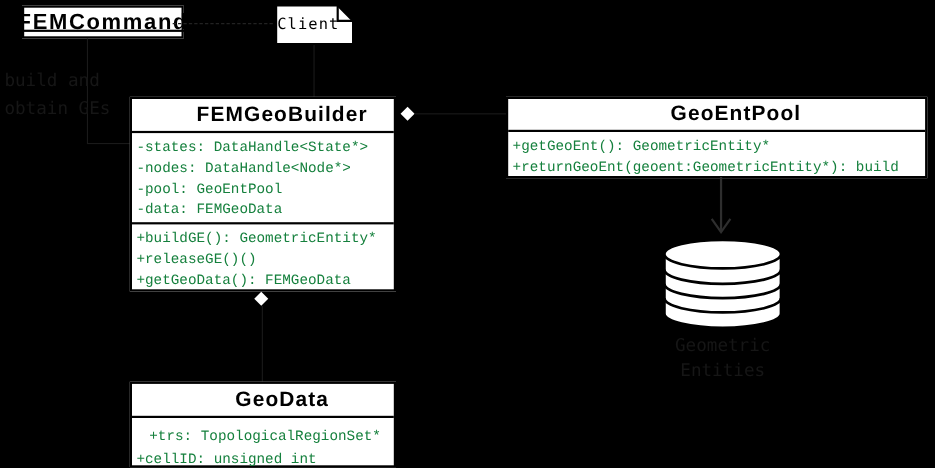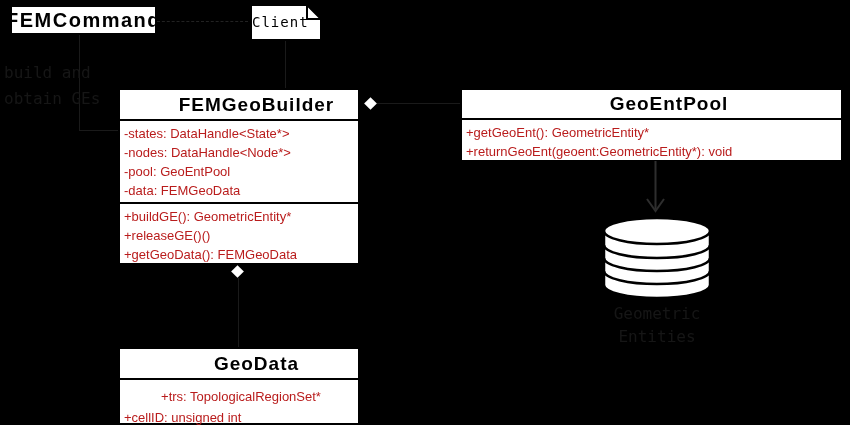--- a/index.html
+++ b/index.html
@@ -25,25 +25,25 @@
     letter-spacing:1px;
     padding:4px 0 3px 0;
     font-family:"Liberation Sans", sans-serif;
     margin-left:35px;
   }
   .uml-compartment{
     border-top:2px solid #000;
     padding:3px 0 2px 4px;
   }
   .uml-row{
-    font-family:Liberation Sans, sans-serif;
+    font-family:Liberation Mono, monospace;
     font-size:13px;
     line-height:19px;
     white-space:pre;
-    color:#b91c1c;
+    color:#15803d;
   }
   
   .label-box{
     position:absolute;
     background:#fff;
     border:2px solid #000;
     box-sizing:border-box;
     display:flex;align-items:center;justify-content:center;
     font-weight:bold;
     font-size:20px;
@@ -79,21 +79,21 @@
     line-height:26px;
     white-space:pre;
   }
   .faint-label.centered{text-align:center;line-height:23px;}
 </style>
 </head>
 <body>
 
 <div class="stage">
 
-  <div class="label-box" style="left:10px;top:5px;width:147px;height:30px;">
+  <div class="label-box" style="left:20px;top:5px;width:147px;height:30px;text-decoration:underline;">
     <span>FEMCommand</span>
   </div>
 
   <div class="dashed-line" style="left:157px;top:21px;width:91px;"></div>
 
   <div class="faint-line" style="left:79px;top:35px;width:1px;height:95px;"></div>
   <div class="faint-line" style="left:79px;top:130px;width:39px;height:1px;"></div>
 
   <div class="faint-label" style="left:4px;top:60px;"><span>build and</span><br><span>obtain GEs</span></div>
 
@@ -125,21 +125,21 @@
   <div class="diamond" style="left:366px;top:99px;"></div>
   <div class="faint-line" style="left:377px;top:103px;width:83px;height:1px;"></div>
 
   <div class="diamond" style="left:233px;top:267px;"></div>
   <div class="faint-line" style="left:238px;top:278px;width:1px;height:69px;"></div>
 
   <div class="uml-class" style="left:460px;top:88px;width:383px;height:74px;">
     <div class="uml-title" style="padding:3px 0 3px 0;text-align:center;">GeoEntPool</div>
     <div class="uml-compartment">
       <div class="uml-row">+getGeoEnt(): GeometricEntity*</div>
-      <div class="uml-row">+returnGeoEnt(geoent:GeometricEntity*): void</div>
+      <div class="uml-row">+returnGeoEnt(geoent:GeometricEntity*): build</div>
     </div>
   </div>
 
   <svg style="position:absolute;left:644px;top:161px;" width="23" height="54">
     <line x1="11.5" y1="0" x2="11.5" y2="48" stroke="#2e2e2e" stroke-width="2"></line>
     <polyline points="3,38 11.5,50 20,38" fill="none" stroke="#2e2e2e" stroke-width="2"></polyline>
   </svg>
 
   <svg style="position:absolute;left:601px;top:215px;" width="112" height="88">
     <path d="M3,16 a53,13 0 0 1 106,0 v54 a53,13 0 0 1 -106,0 z" fill="#ffffff" stroke="#000000" stroke-width="2.5"></path>

